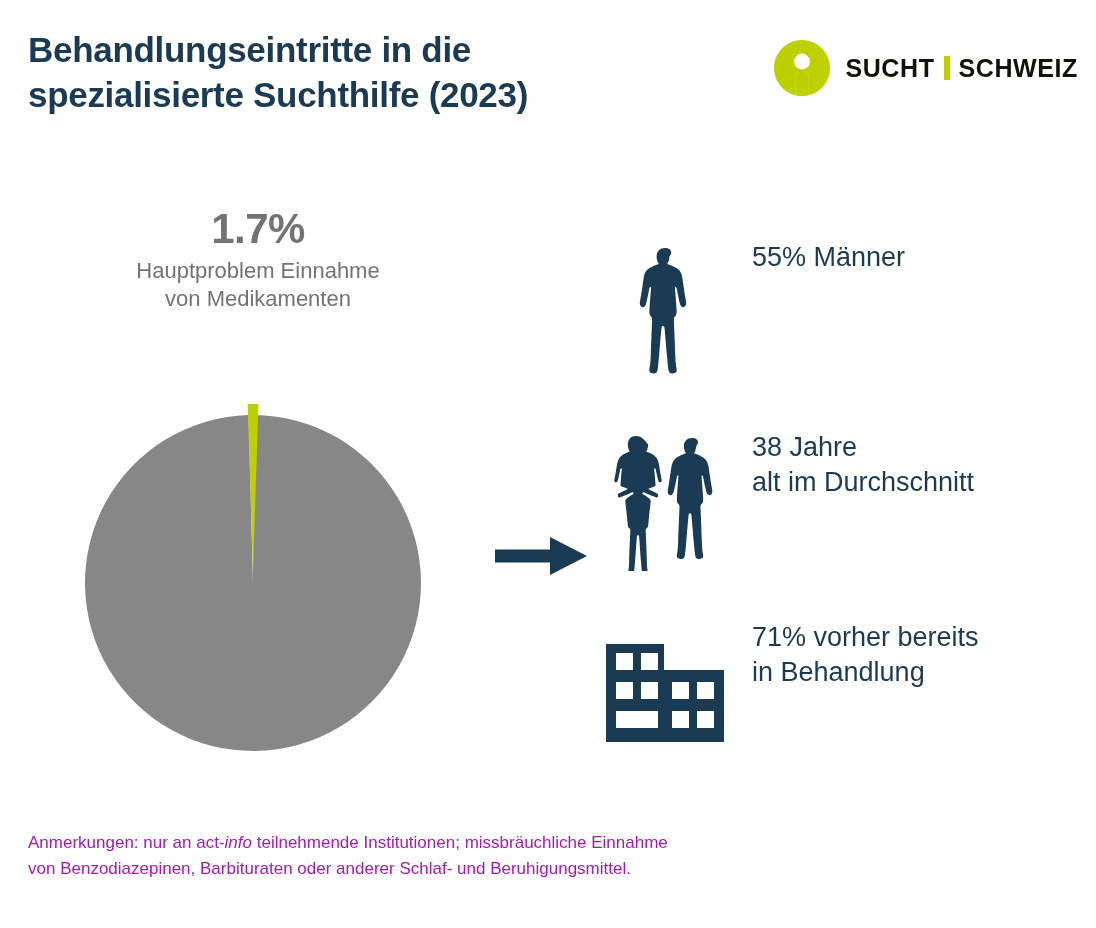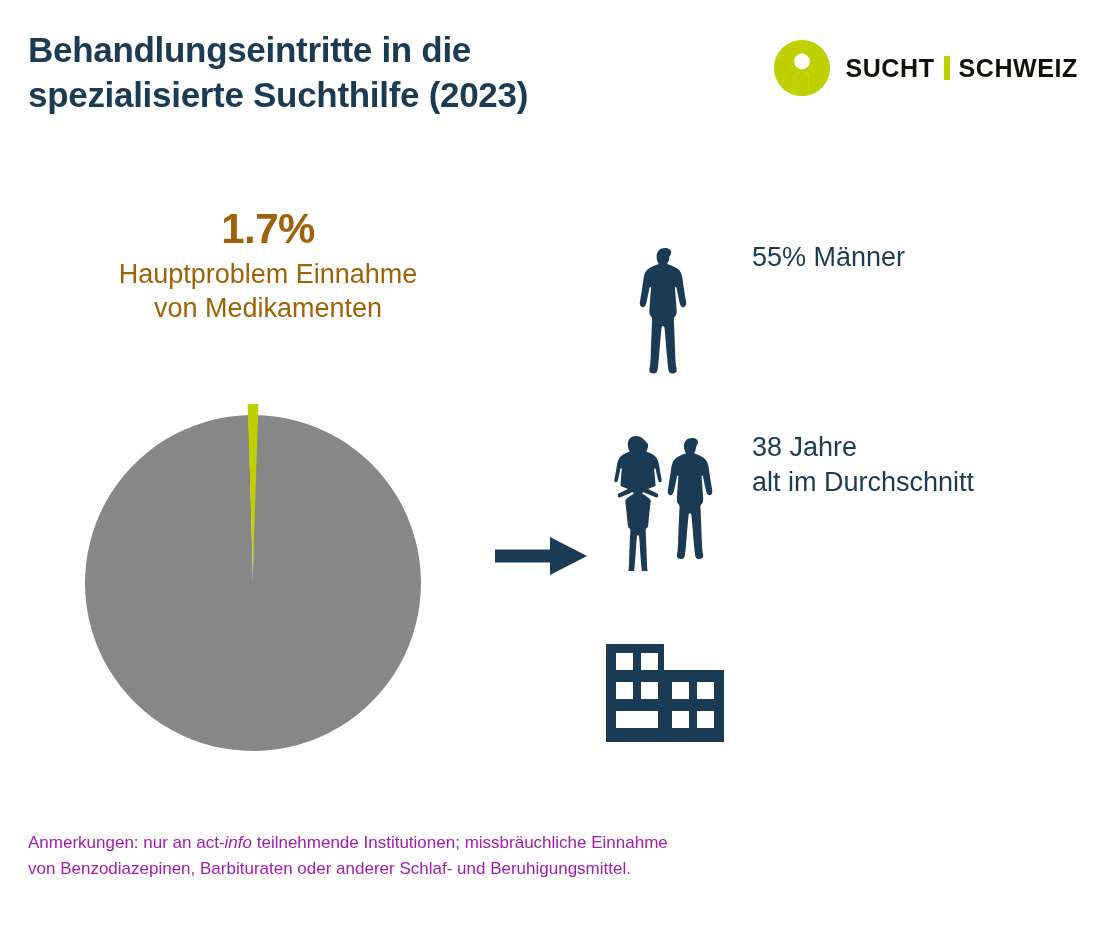--- a/index.html
+++ b/index.html
@@ -61,35 +61,35 @@
   .logo-divider {
     display: inline-block;
     width: 6px;
     height: 24px;
     background: #bed000;
   }
 
   
   .pie-stat {
     position: absolute;
-    left: 58px;
+    left: 48px;
     top: 207px;
     width: 420px;
     text-align: center;
-    color: #a16207;
+    color: #737373;
   }
   .pie-stat-value {
     font-size: 42px;
     font-weight: bold;
     line-height: 1.05;
     letter-spacing: -0.5px;
   }
   .pie-stat-label {
     margin-top: 6px;
-    font-size: 27px;
+    font-size: 22px;
     font-weight: 300;
     line-height: 1.26;
     white-space: pre-line;
   }
 
   .pie-wrap {
     position: absolute;
     left: 70px;
     top: 358px;
     width: 380px;
@@ -233,20 +233,22 @@
             <rect x="10" y="38" width="17" height="17"></rect>
             <rect x="35" y="38" width="17" height="17"></rect>
             <rect x="66" y="38" width="17" height="17"></rect>
             <rect x="91" y="38" width="17" height="17"></rect>
             <rect x="10" y="67" width="42" height="17"></rect>
             <rect x="66" y="67" width="17" height="17"></rect>
             <rect x="91" y="67" width="17" height="17"></rect>
           </g>
         </svg>
       </span>
+      <span class="fact-text">71% vorher bereits
+in Behandlung</span>
     </div>
 
   </div>
 
   <div class="footnote">
     <span class="ln"><span>Anmerkungen: nur an act-</span><i>info</i><span> teilnehmende Institutionen; missbräuchliche Einnahme</span></span>
     <span class="ln">von Benzodiazepinen, Barbituraten oder anderer Schlaf- und Beruhigungsmittel.</span>
   </div>
 
 </div>

